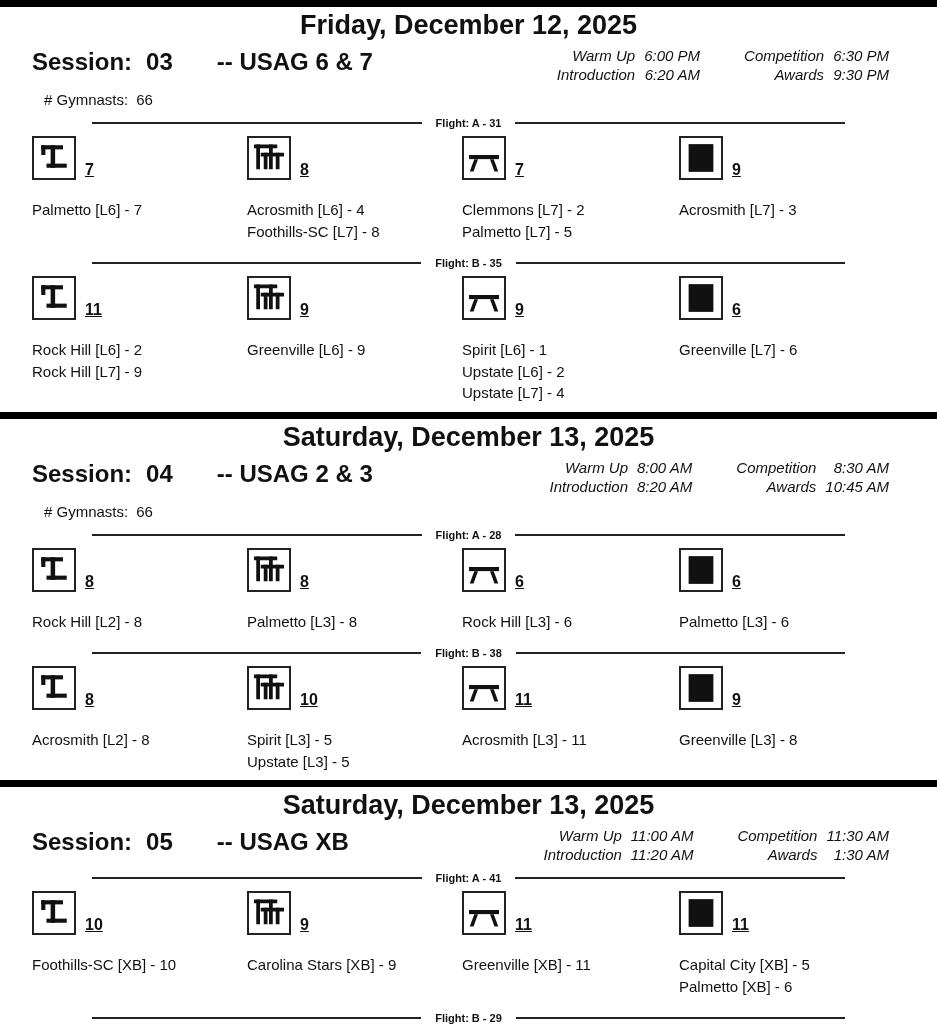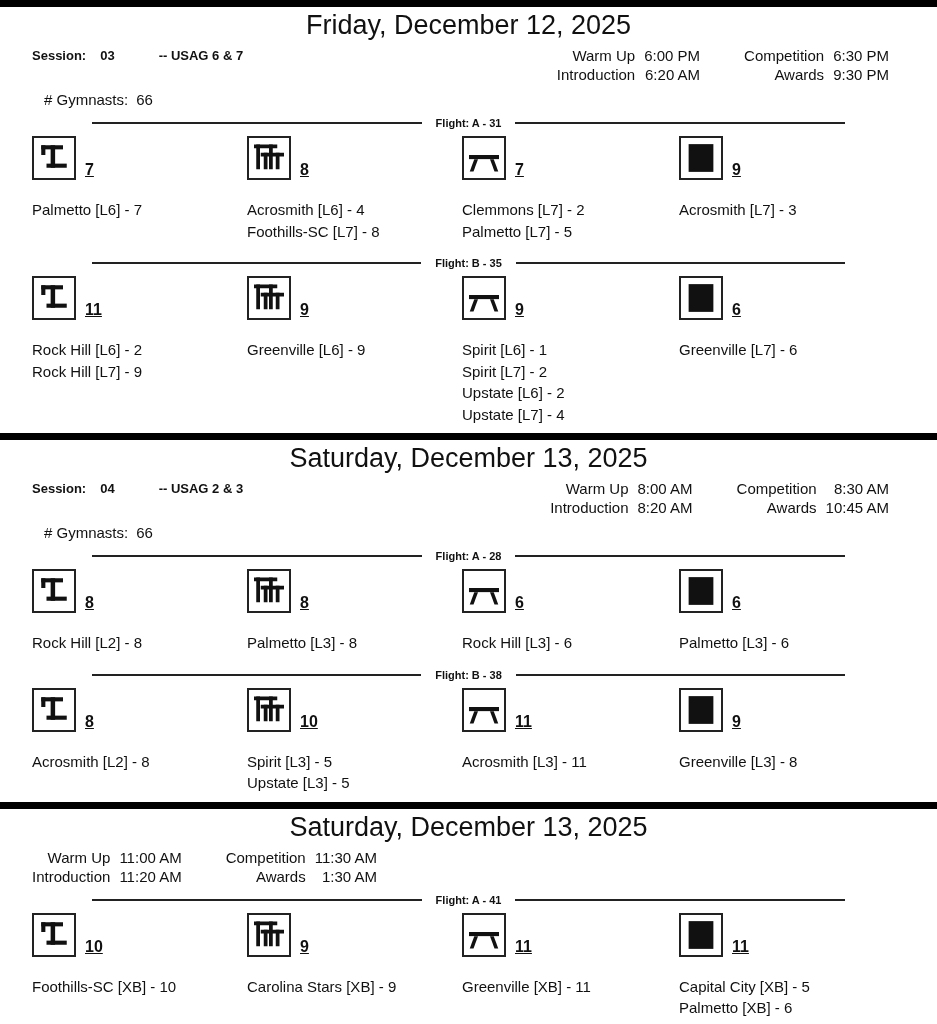--- a/index.html
+++ b/index.html
@@ -6,41 +6,41 @@
   body {
     width: 937px;
     font-family: "Liberation Sans", "DejaVu Sans", sans-serif;
     color: #111;
     -webkit-font-smoothing: antialiased;
   }
   .session { border-top: 7px solid #000; padding-bottom: 2px; }
   .date-title {
     text-align: center;
     font-size: 27px;
-    font-weight: 400;
+    font-weight: 700;
     margin: 3px 0 2px 0;
     letter-spacing: 0px;
   }
   .session-row {
     display: flex;
     justify-content: space-between;
     align-items: flex-start;
     padding: 2px 48px 0 32px;
   }
-  .session-left { font-size: 13px; font-weight: 700; white-space: nowrap; padding-top: 3px; text-align: center; }
+  .session-left { font-size: 24px; font-weight: 700; white-space: nowrap; padding-top: 3px; text-align: center; }
   .session-num { margin-left: 14px; }
   .session-group { margin-left: 44px; }
   .times { display: flex; gap: 44px; font-size: 15px; padding-top: 2px; }
   .time-col {
     display: grid;
     grid-template-columns: auto auto;
     column-gap: 9px;
     row-gap: 2px;
   }
-  .time-col span { text-align: right; white-space: nowrap; }
+  .time-col span { text-align: right; white-space: nowrap; font-style: italic; }
   .gymnasts { padding-left: 44px; font-size: 15px; margin-top: 8px; }
   .gymnasts .g-count { margin-left: 8px; }
   .flight-divider { display: flex; align-items: center; margin: 9px 92px 2px 92px; }
   .divider-line { flex: 1; height: 2px; background: #222; }
   .flight-label { font-weight: 700; font-size: 11px; padding: 0 14px; white-space: nowrap; }
   .events-row {
     display: grid;
     grid-template-columns: 215px 215px 217px 1fr;
     padding: 3px 20px 6px 32px;
   }
@@ -203,21 +203,20 @@
               <svg viewBox="0 0 96 96" xmlns="http://www.w3.org/2000/svg">
                 <rect x="8" y="40" width="80" height="11"></rect>
                 <polygon points="22,51 32,51 20,84 10,84"></polygon>
                 <polygon points="64,51 74,51 86,84 76,84"></polygon>
               </svg>
             </span>
             <span class="event-count">9</span>
           </div>
           <div class="teams">
             <div class="team-line">Spirit [L6] - 1</div>
-            <div class="team-line">Spirit [L7] - 2</div>
             <div class="team-line">Upstate [L6] - 2</div>
             <div class="team-line">Upstate [L7] - 4</div>
           </div>
         </div>
         <div class="event">
           <div class="event-head">
             <span class="icon-box">
               <svg viewBox="0 0 96 96" xmlns="http://www.w3.org/2000/svg">
                 <rect x="15" y="11" width="66" height="74"></rect>
               </svg>
@@ -386,20 +385,21 @@
           </div>
           <div class="teams">
             <div class="team-line">Greenville [L3] - 8</div>
           </div>
         </div>
       </div>
     </section>
     <section class="session">
       <h1 class="date-title">Saturday, December 13, 2025</h1>
       <div class="session-row">
+        <div class="session-left"><span>Session:</span><span class="session-num">05</span><span class="session-group">-- USAG XB</span></div>
         <div class="times">
           <div class="time-col">
             <span>Warm Up</span>
             <span>11:00 AM</span>
             <span>Introduction</span>
             <span>11:20 AM</span>
           </div>
           <div class="time-col">
             <span>Competition</span>
             <span>11:30 AM</span>

